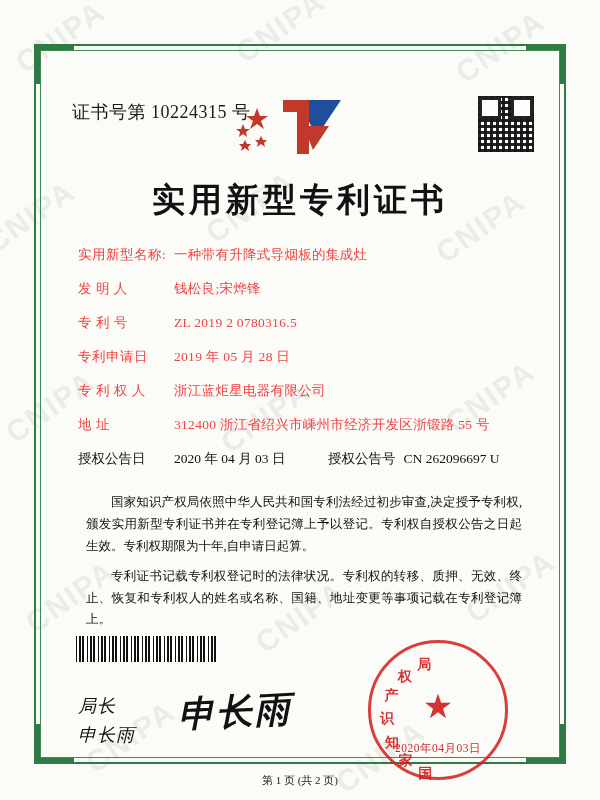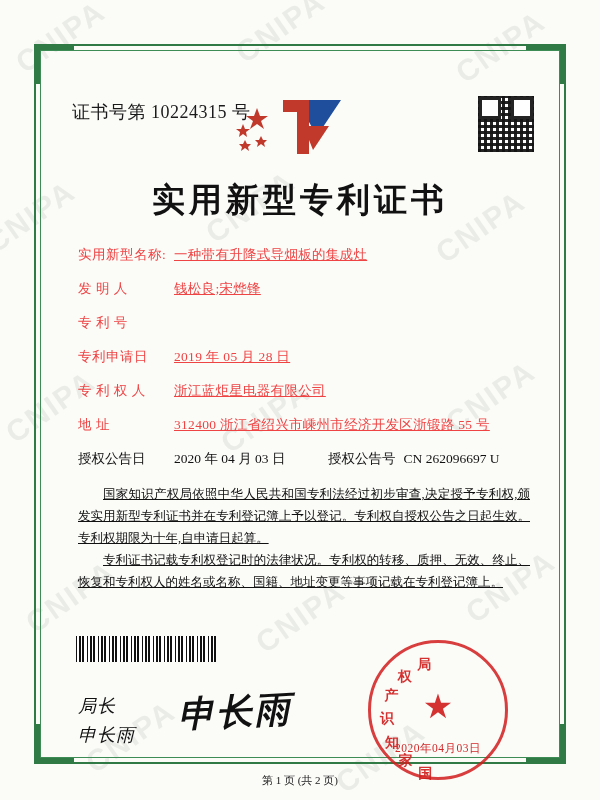--- a/index.html
+++ b/index.html
@@ -144,21 +144,20 @@
     flex: 0 0 96px;
     letter-spacing: 0.5px;
   }
   .field .lbl.spread {
     display: flex;
     justify-content: space-between;
   }
   .field .val {
     flex: 1;
     letter-spacing: 0.3px;
-    text-decoration: underline;
   }
   .field-row2 {
     display: flex;
     align-items: center;
     margin-bottom: 16px;
     font-size: 13.5px;
     color: #111;
   }
   .field-row2 .seg {
     display: flex;
@@ -174,21 +173,21 @@
   .para {
     position: absolute;
     left: 78px;
     right: 70px;
     top: 484px;
     font-size: 12.5px;
     line-height: 1.75;
     color: #111;
     text-align: justify;
   }
-  .para p { margin: 0; text-indent: 2em; text-decoration: underline; }
+  .para p { margin: 8px; text-indent: 2em; }
 
   .barcode {
     position: absolute;
     left: 76px;
     top: 636px;
     width: 140px;
     height: 26px;
     background: repeating-linear-gradient(90deg,
       #111 0 1px, #fff 1px 3px, #111 3px 5px, #fff 5px 6px,
       #111 6px 8px, #fff 8px 11px);
@@ -334,20 +333,21 @@
         <div class="val">一种带有升降式导烟板的集成灶</div>
       </div>
 
       <div class="field">
         <div class="lbl spread">发 明 人</div>
         <div class="val">钱松良;宋烨锋</div>
       </div>
 
       <div class="field">
         <div class="lbl spread">专 利 号</div>
+        <div class="val">ZL 2019 2 0780316.5</div>
       </div>
 
       <div class="field">
         <div class="lbl">专利申请日</div>
         <div class="val">2019 年 05 月 28 日</div>
       </div>
 
       <div class="field">
         <div class="lbl spread">专 利 权 人</div>
         <div class="val">浙江蓝炬星电器有限公司</div>

